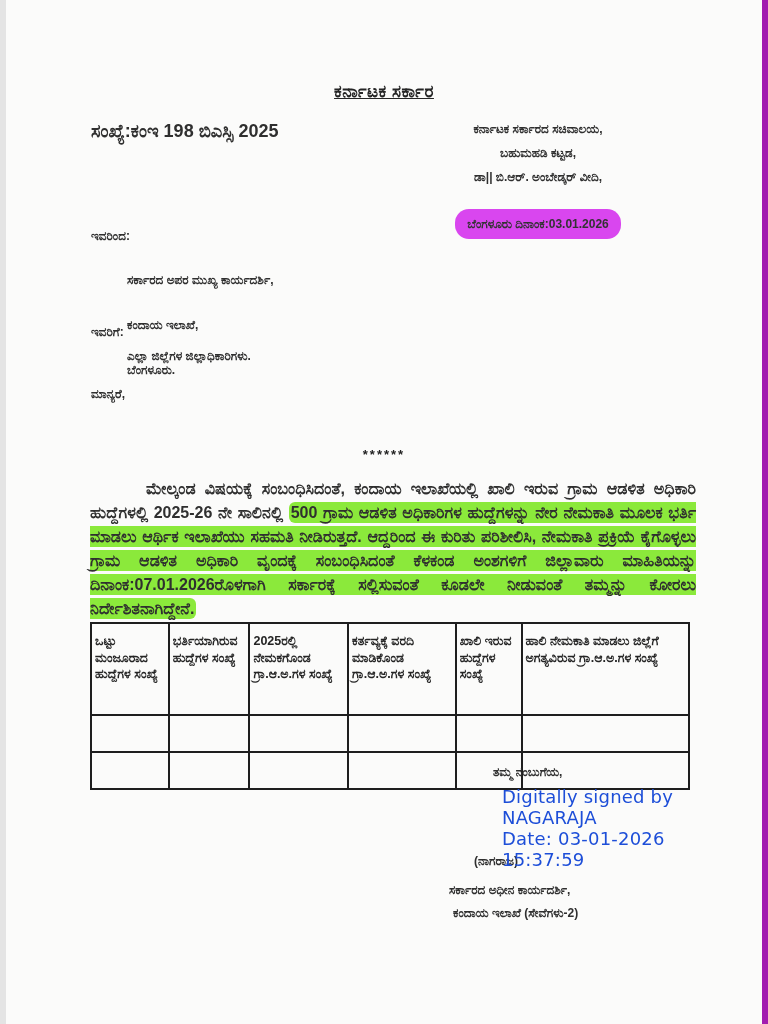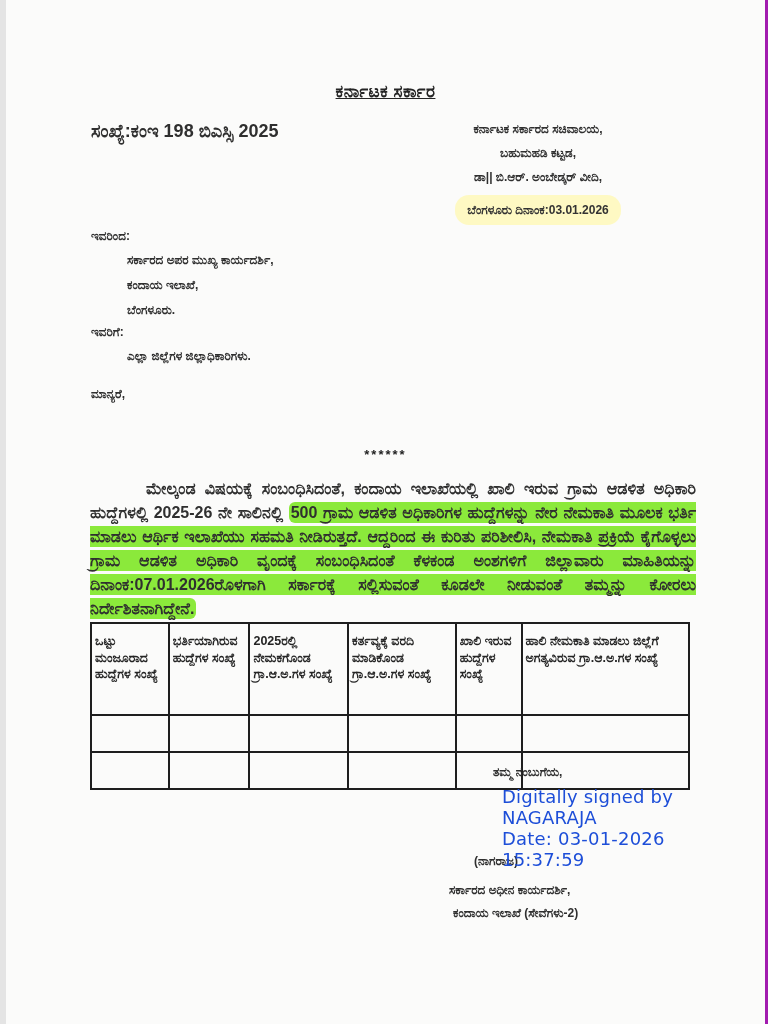--- a/index.html
+++ b/index.html
@@ -8,21 +8,21 @@
     font-family:"Liberation Sans","DejaVu Sans",sans-serif;
     width:768px;
   }
   .page{
     position:relative;
     width:768px;
     height:1024px;
     background:#fbfbfa;
     box-sizing:border-box;
     border-left:6px solid #e4e4e4;
-    border-right:3px solid #a21caf;
+    border-right:6px solid #a21caf;
     overflow:hidden;
     color:#2e2e2e;
   }
   .kn{ font-weight:600; font-size:12px; line-height:24px; color:#2f2f2f;}
   .abs{ position:absolute; }
 
   .doc-title{
     top:80px; left:0; width:100%;
     text-align:center;
     font-size:17px; font-weight:700;
@@ -32,30 +32,30 @@
   }
   .ref-number{ top:119px; left:85px; font-weight:700; font-size:18px; }
 
   .address-block{
     top:117px; left:392px; width:280px;
     text-align:center;
   }
   .address-block div{ line-height:24px; }
   .hl-orange-pill{
     display:inline-block;
-    background:#fef9c3;
+    background:#d946ef;
     border-radius:14px;
     padding:3px 12px;
-    margin-top:6px;
+    margin-top:20px;
     color:#333;
   }
 
   .from-label{ top:224px; left:85px; font-weight:700; }
   .from-lines{ top:248px; left:121px; }
-  .from-lines div{ line-height:25px; }
+  .from-lines div{ line-height:25px;margin-top:20px; }
   .to-label{ top:320px; left:85px; font-weight:700; }
   .to-line{ top:344px; left:121px; }
   .salutation{ top:382px; left:85px; }
 
   .subject-row{
     top:401px; left:172px; width:505px;
     display:flex; align-items:flex-start;
   }
   .subject-label{ font-weight:700; white-space:nowrap; }
   .subject-text{

